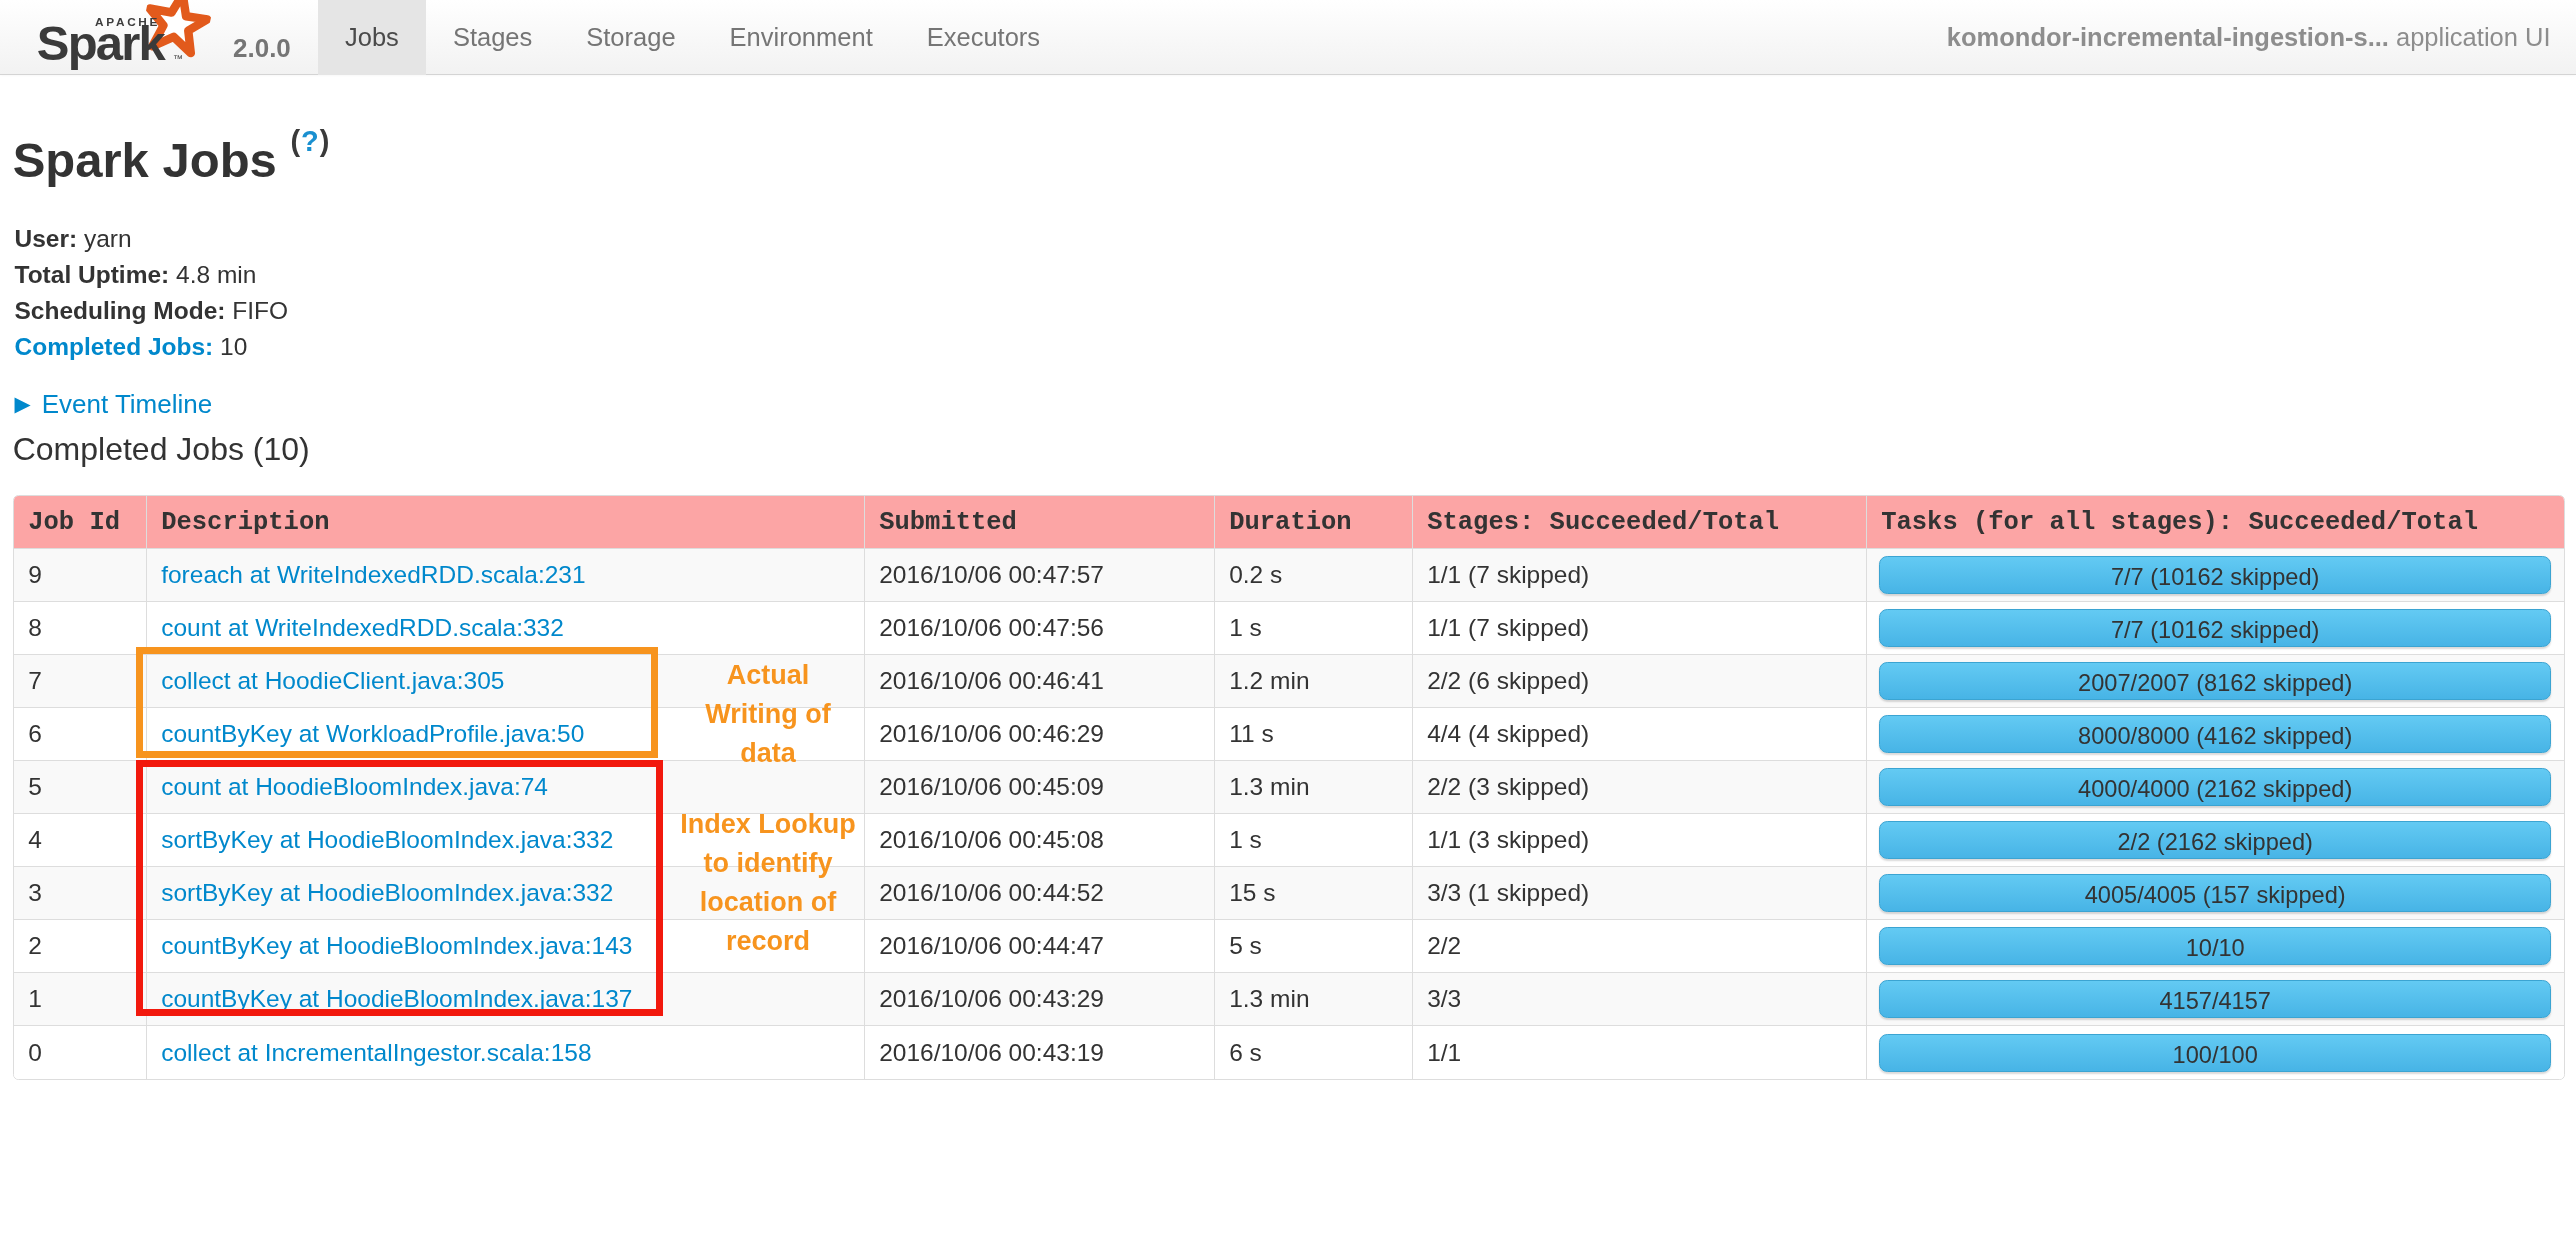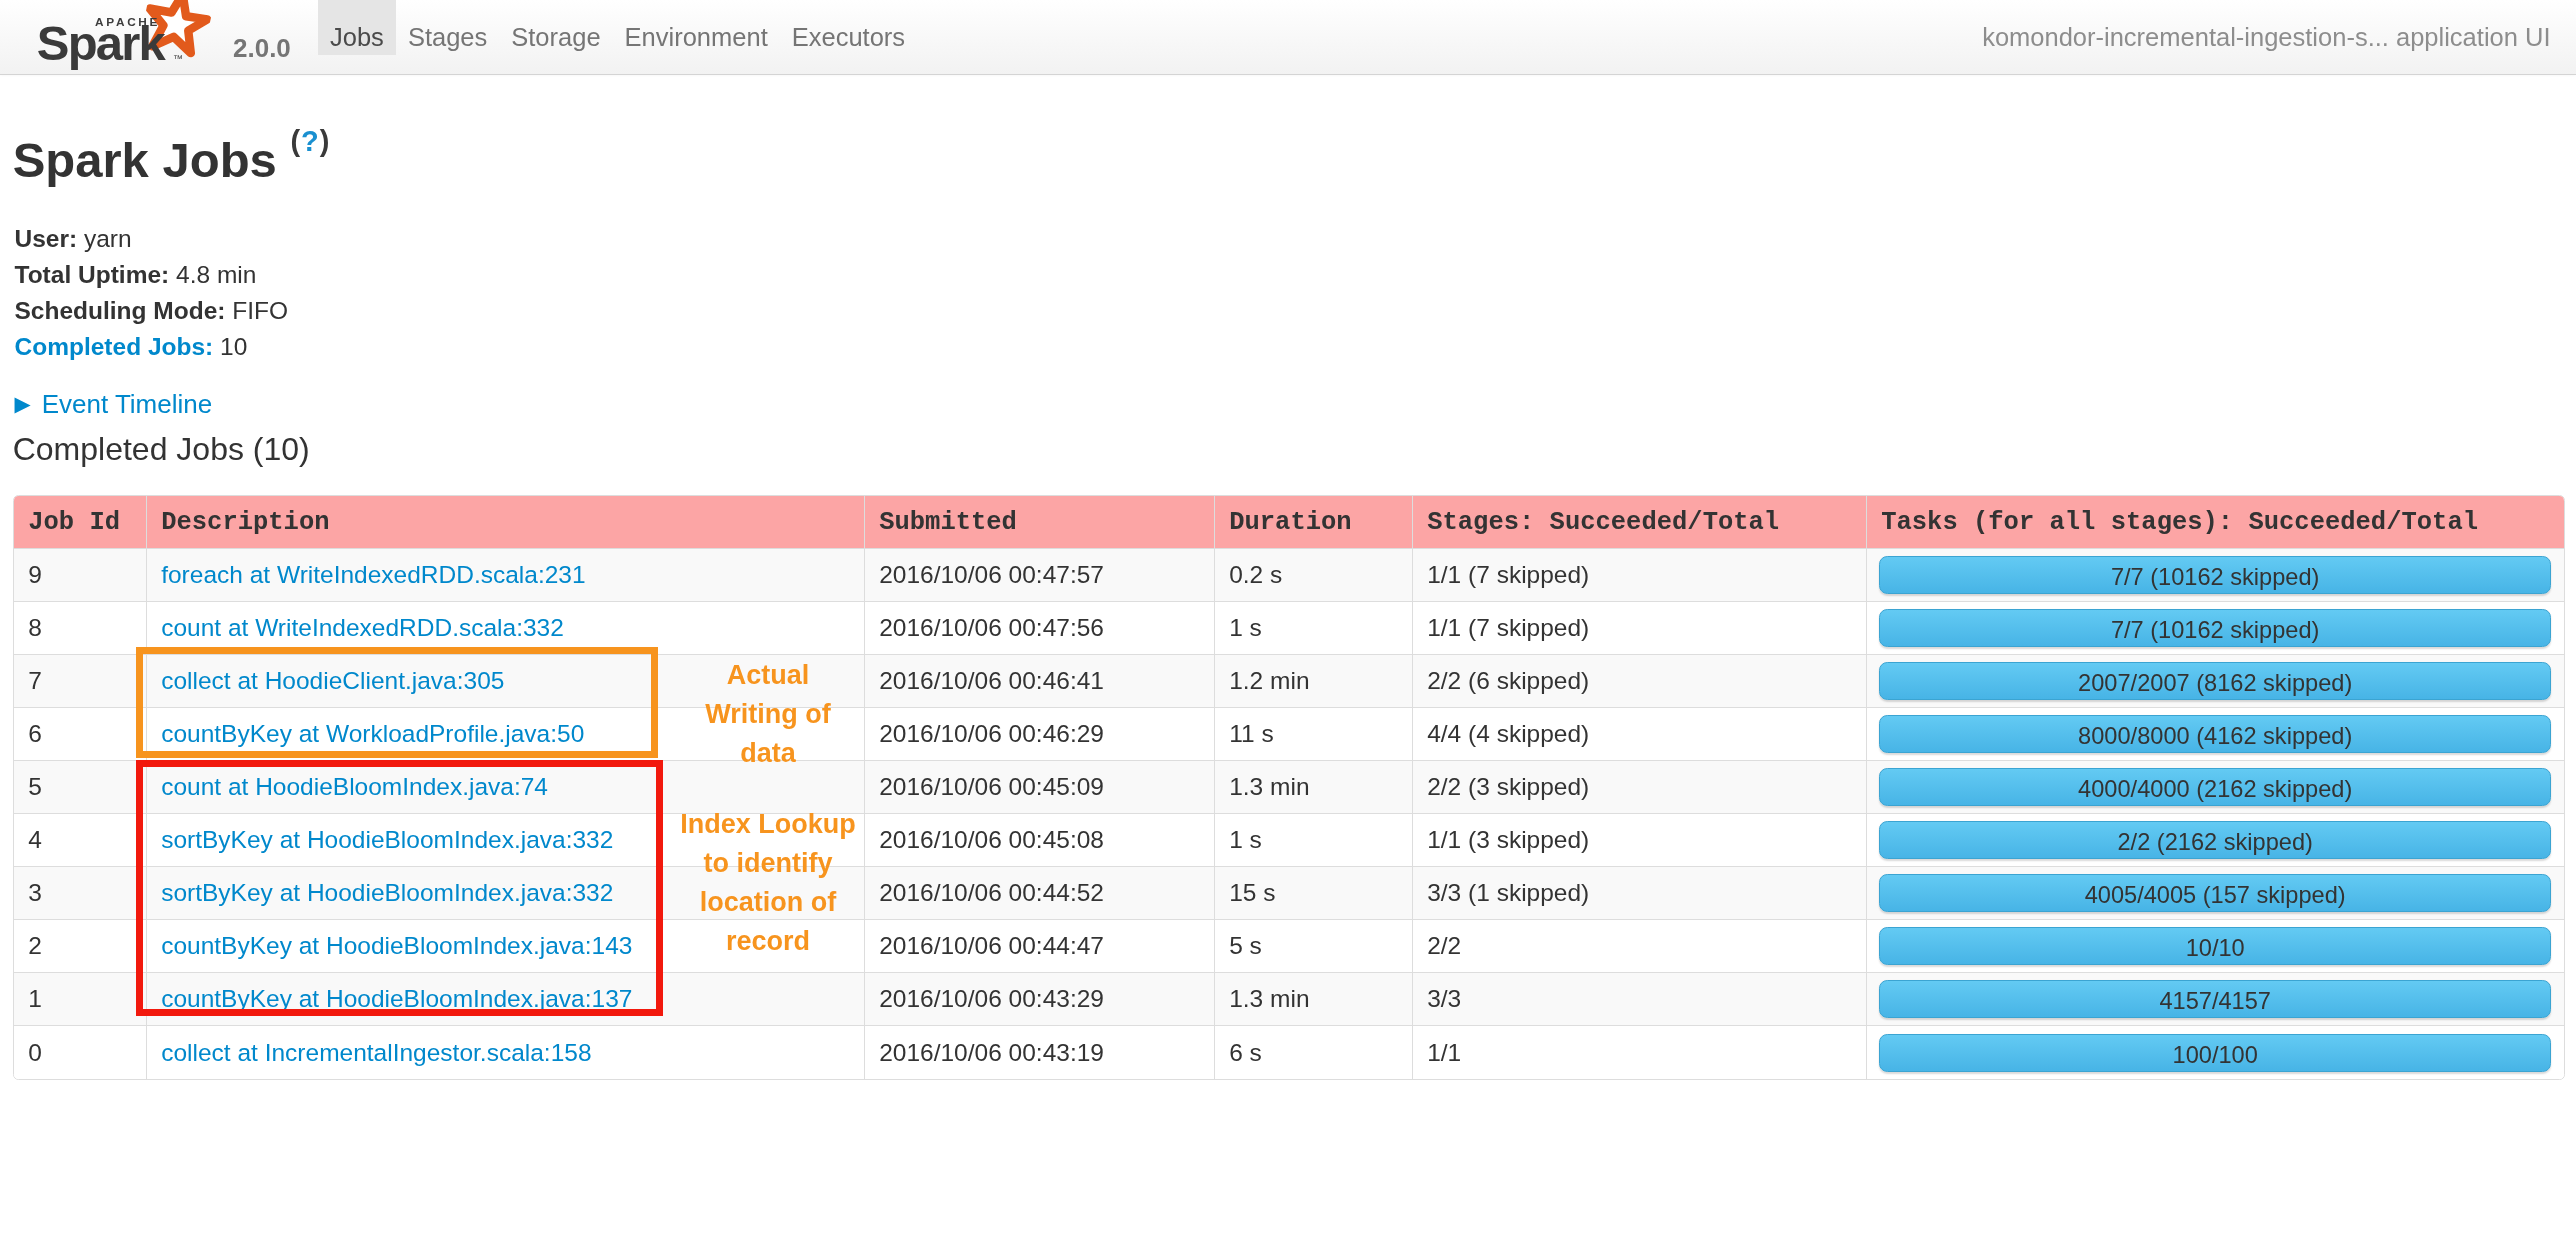--- a/index.html
+++ b/index.html
@@ -16,27 +16,27 @@
   }
   .brand { position:absolute; left:35px; top:0; width:273px; height:75px; }
   .apache-label { position:absolute; left:60px; top:14.5px; font-size:11.8px; font-weight:bold; letter-spacing:2.7px; color:#3d3d3d; }
   .spark-word { position:absolute; left:1.8px; top:14.5px; font-size:49px; font-weight:bold; letter-spacing:-1.8px; color:#3a3a3a; }
   .spark-tm { position:absolute; left:138px; top:53px; font-size:10px; color:#3a3a3a; }
   .star-svg { position:absolute; left:109px; top:-9px; width:65px; height:65px; transform:rotate(12deg); }
   .version { position:absolute; left:198px; top:33px; font-size:26px; font-weight:bold; color:#757575; }
 
   .nav-tabs { position:absolute; left:318px; top:0; height:75px; display:flex; }
   .nav-tab {
-    height:55px; line-height:75px; padding:0 12px; font-size:25.5px; color:#757575;
+    height:75px; line-height:75px; padding:0 27px; font-size:25.5px; color:#757575;
     cursor:pointer; white-space:nowrap;
   }
   .nav-tab.active { background:#e5e5e5; color:#4a4a4a; }
 
   .app-name { position:absolute; right:25.5px; top:0; height:75px; line-height:75px; font-size:25.5px; color:#8d8d8d; white-space:nowrap; }
-  .app-name b { font-weight:normal; color:#8d8d8d; }
+  .app-name b { font-weight:bold; color:#8d8d8d; }
 
   
   .page-title { position:absolute; left:12.7px; top:125px; font-size:49px; font-weight:bold; color:#333; }
   .help-sup { font-size:29px; font-weight:bold; vertical-align:25.5px; letter-spacing:0.9px; color:#3a3a3a; }
   .help-q { color:#1a90d0; }
 
   .summary { position:absolute; left:14.5px; top:221px; font-size:24.5px; line-height:36px; color:#333; }
   .summary .lbl { font-weight:bold; }
   .summary .lbl.link { color:#0088cc; cursor:pointer; }
 

